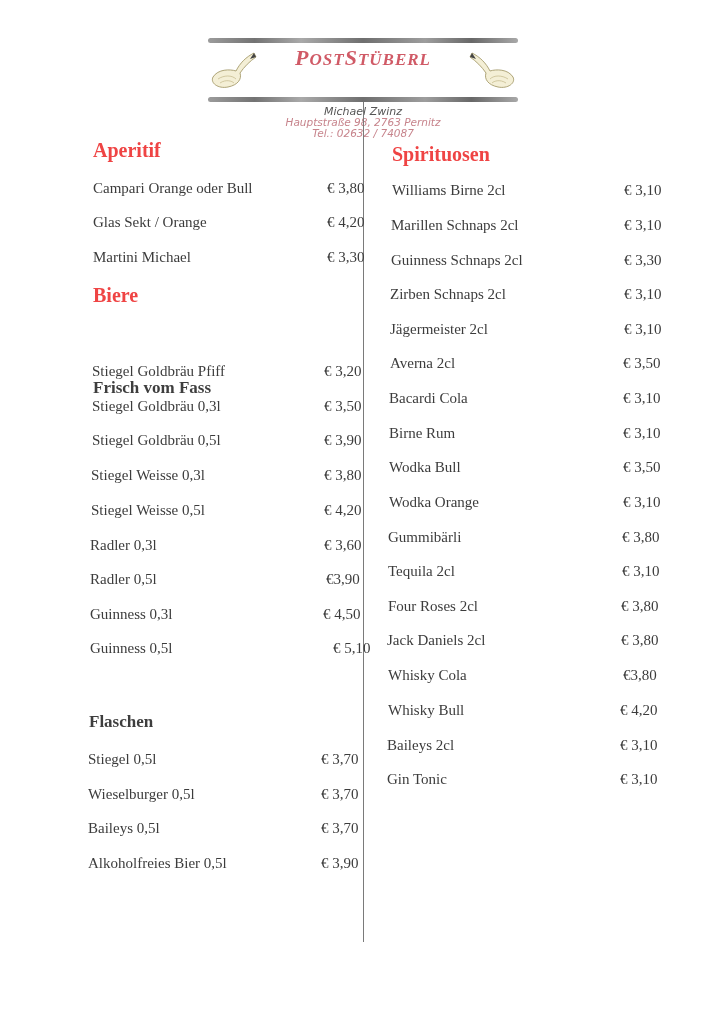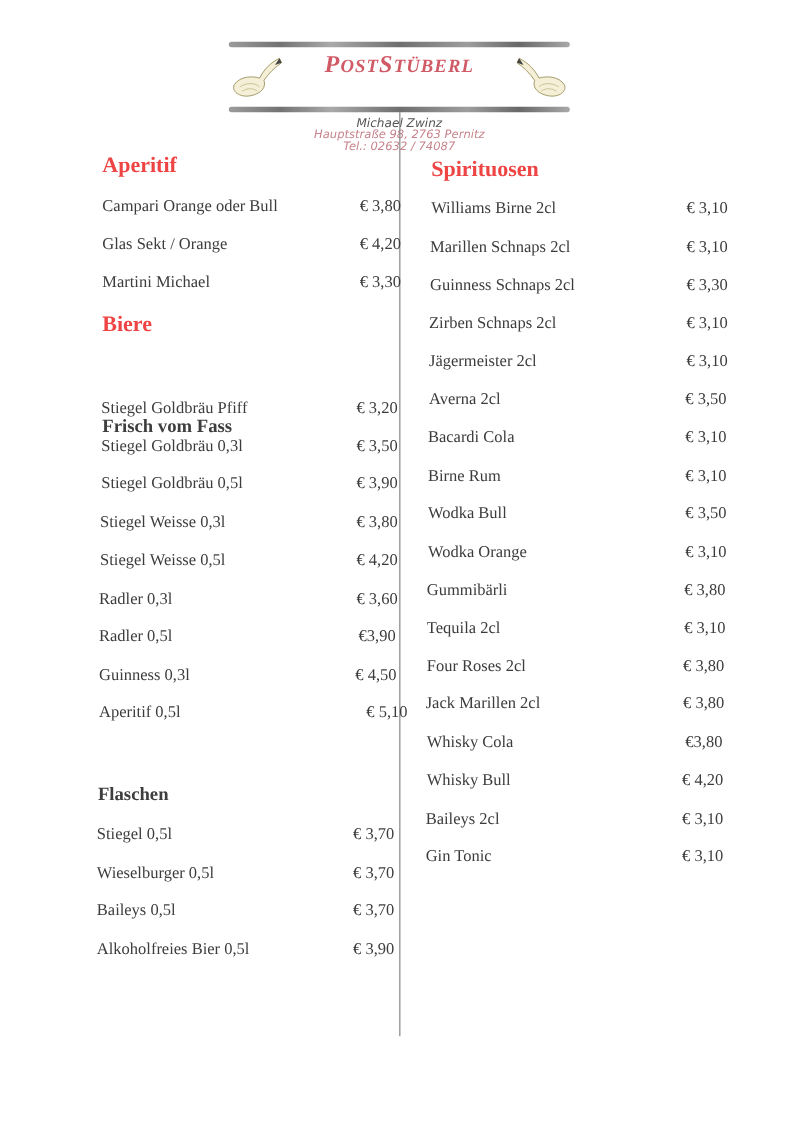--- a/index.html
+++ b/index.html
@@ -117,21 +117,21 @@
   </div>
 <div class="row" style="left:90px;top:571px;">
     <span class="name">Radler 0,5l</span>
     <span class="price" style="left:205px">€3,90</span>
   </div>
 <div class="row" style="left:90px;top:606px;">
     <span class="name">Guinness 0,3l</span>
     <span class="price" style="left:202px">€ 4,50</span>
   </div>
 <div class="row" style="left:90px;top:640px;">
-    <span class="name">Aperitif 0,5l</span>
+    <span class="name">Guinness 0,5l</span>
     <span class="price" style="left:212px">€ 5,10</span>
   </div>
 
 <div class="sub-title" style="left:89px;top:712px;">Flaschen</div>
 
 <div class="row" style="left:88px;top:751px;">
     <span class="name">Stiegel 0,5l</span>
     <span class="price" style="left:202px">€ 3,70</span>
   </div>
 <div class="row" style="left:88px;top:786px;">
@@ -195,21 +195,21 @@
   </div>
 <div class="row" style="left:388px;top:563px;">
     <span class="name">Tequila 2cl</span>
     <span class="price" style="left:203px">€ 3,10</span>
   </div>
 <div class="row" style="left:388px;top:598px;">
     <span class="name">Four Roses 2cl</span>
     <span class="price" style="left:202px">€ 3,80</span>
   </div>
 <div class="row" style="left:387px;top:632px;">
-    <span class="name">Jack Marillen 2cl</span>
+    <span class="name">Jack Daniels 2cl</span>
     <span class="price" style="left:203px">€ 3,80</span>
   </div>
 <div class="row" style="left:388px;top:667px;">
     <span class="name">Whisky Cola</span>
     <span class="price" style="left:204px">€3,80</span>
   </div>
 <div class="row" style="left:388px;top:702px;">
     <span class="name">Whisky Bull</span>
     <span class="price" style="left:201px">€ 4,20</span>
   </div>

